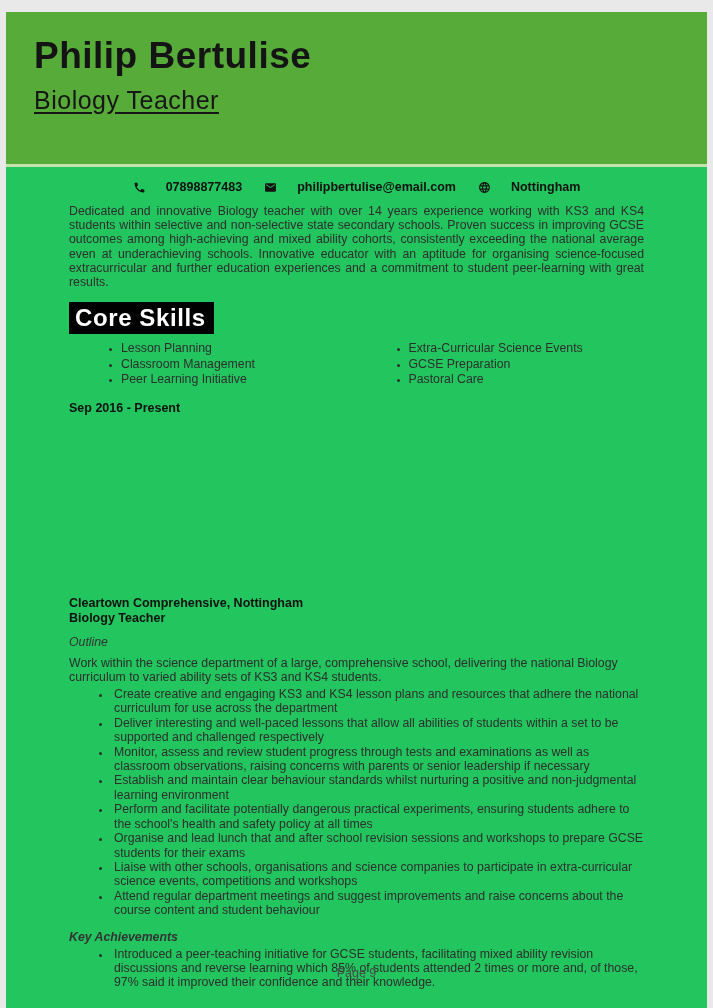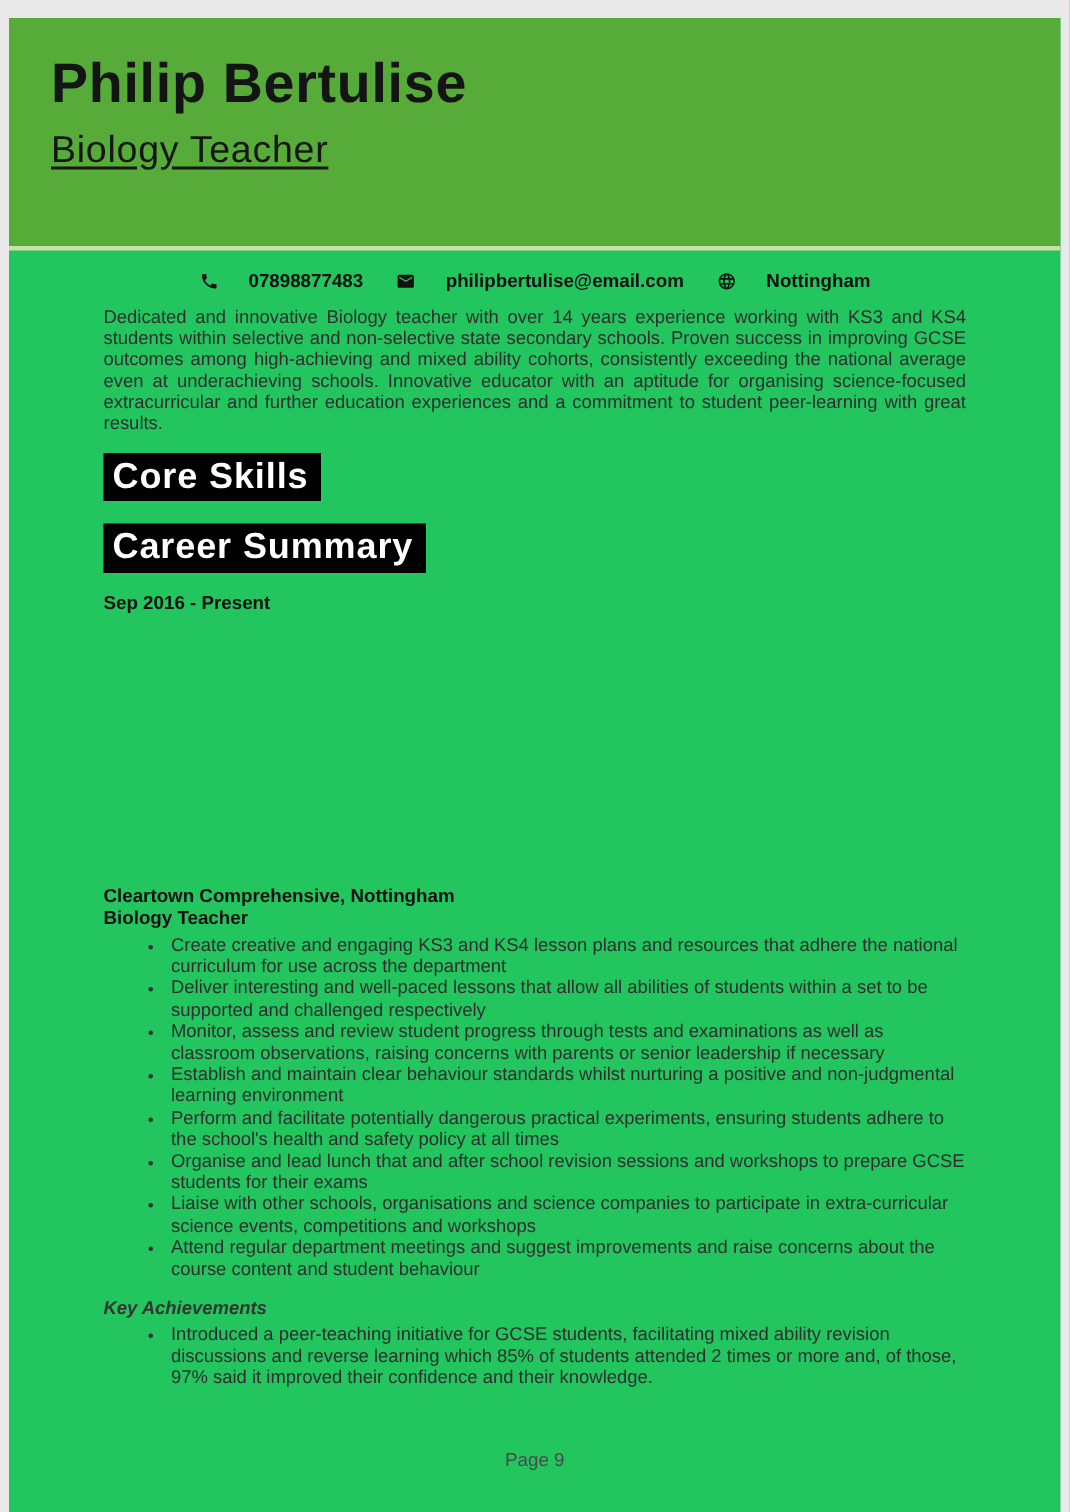--- a/index.html
+++ b/index.html
@@ -154,33 +154,46 @@
   </div>
 
   <main class="content">
 
     <section class="sec-profile">
       <p class="profile-text">Dedicated and innovative Biology teacher with over 14 years experience working with KS3 and KS4 students within selective and non-selective state secondary schools. Proven success in improving GCSE outcomes among high-achieving and mixed ability cohorts, consistently exceeding the national average even at underachieving schools. Innovative educator with an aptitude for organising science-focused extracurricular and further education experiences and a commitment to student peer-learning with great results.</p>
     </section>
 
     <section class="sec-skills">
       <div class="section-heading">Core Skills</div>
+      <div class="skills-cols">
+        <ul>
+            <li>Lesson Planning</li>
+            <li>Classroom Management</li>
+            <li>Peer Learning Initiative</li>
+          </ul>
+        <ul>
+            <li>Extra-Curricular Science Events</li>
+            <li>GCSE Preparation</li>
+            <li>Pastoral Care</li>
+          </ul>
+      </div>
     </section>
 
     <section class="sec-career">
-      <div class="section-heading">Career Summary</div>
 
       <div class="job-header">
         <div class="job-dates">Sep 2016 - Present</div>
         <div class="job-emp">
           <div>Cleartown Comprehensive, Nottingham</div>
           <div>Biology Teacher</div>
         </div>
       </div>
 
+      <div class="ital outline-label">Outline</div>
+      <p class="outline-text">Work within the science department of a large, comprehensive school, delivering the national Biology curriculum to varied ability sets of KS3 and KS4 students.</p>
 
       <ul class="bullet-list">
           <li>Create creative and engaging KS3 and KS4 lesson plans and resources that adhere the national curriculum for use across the department</li>
           <li>Deliver interesting and well-paced lessons that allow all abilities of students within a set to be supported and challenged respectively</li>
           <li>Monitor, assess and review student progress through tests and examinations as well as classroom observations, raising concerns with parents or senior leadership if necessary</li>
           <li>Establish and maintain clear behaviour standards whilst nurturing a positive and non-judgmental learning environment</li>
           <li>Perform and facilitate potentially dangerous practical experiments, ensuring students adhere to the school's health and safety policy at all times</li>
           <li>Organise and lead lunch that and after school revision sessions and workshops to prepare GCSE students for their exams</li>
           <li>Liaise with other schools, organisations and science companies to participate in extra-curricular science events, competitions and workshops</li>
           <li>Attend regular department meetings and suggest improvements and raise concerns about the course content and student behaviour</li>

